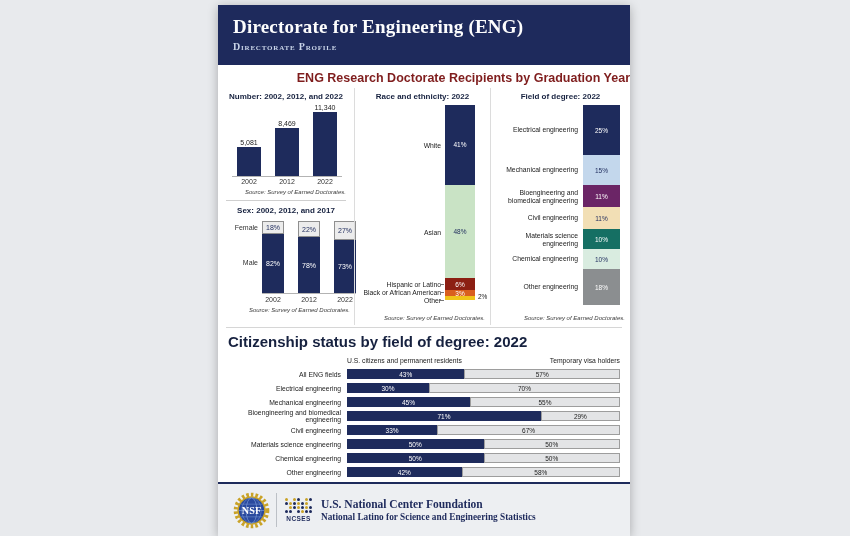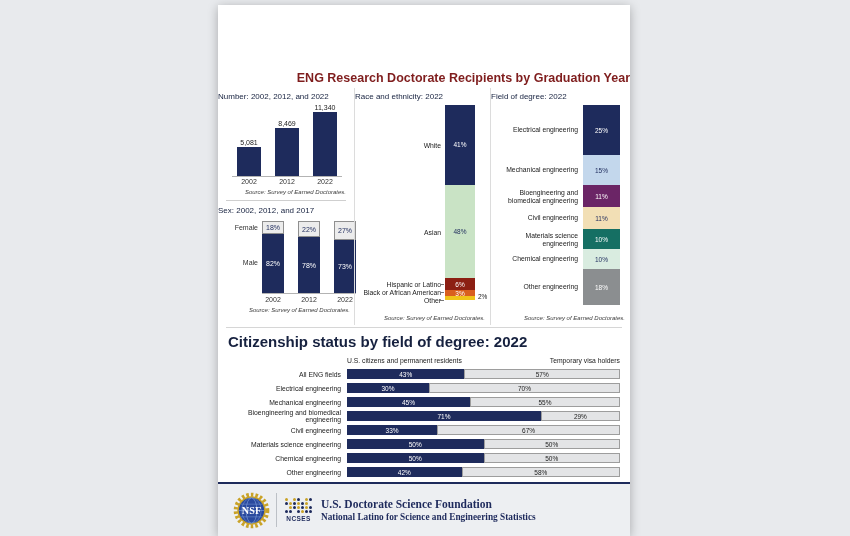--- a/index.html
+++ b/index.html
@@ -13,21 +13,21 @@
   .hdr-title{margin:0;font-family:"Liberation Serif",serif;font-size:19px;font-weight:700;color:#fdfdfd;letter-spacing:.2px;}
   .hdr-sub{font-family:"Liberation Serif",serif;font-variant:small-caps;font-size:10px;font-weight:700;
            color:#c9d4e8;letter-spacing:.8px;margin-top:3px;}
   .main-title{position:absolute;top:66px;left:0;width:100%;text-align:right;color:#7f1d1d;
               font-weight:700;font-size:12.5px;}
   
   .col{position:absolute;top:83px;height:237px;box-sizing:border-box;}
   .col1{left:0;width:136px;}
   .col2{left:136px;width:136px;border-left:1px solid #dcdcdc;}
   .col3{left:272px;width:140px;border-left:1px solid #dcdcdc;}
-  .c-title{position:absolute;left:0;width:100%;text-align:left;font-size:8px;font-weight:400;color:#16213f;}
+  .c-title{position:absolute;left:0;width:100%;text-align:center;font-size:8px;font-weight:700;color:#16213f;}
   .src{position:absolute;font-size:6px;font-style:italic;color:#3c3c3c;}
   .panel-hr{position:absolute;left:8px;width:120px;height:1px;background:#cfcfcf;}
   .full-hr{position:absolute;left:8px;top:322px;width:396px;height:1px;background:#d6d6d6;}
   
   .nbars{position:absolute;left:14px;top:17px;width:110px;height:72px;display:flex;
          justify-content:space-between;align-items:flex-end;border-bottom:1px solid #b3b3b3;box-sizing:border-box;padding:0 2px;}
   .nb-g{display:flex;flex-direction:column;align-items:center;justify-content:flex-end;width:30px;}
   .nb-v{font-size:7px;color:#222;margin-bottom:1px;white-space:nowrap;}
   .nb-bar{width:24px;background:#1e2b5c;}
   .ncats{position:absolute;left:14px;top:90px;width:110px;display:flex;justify-content:space-between;padding:0 2px;box-sizing:border-box;}
@@ -81,20 +81,24 @@
   .ftext{margin-left:9px;}
   .ftext-org{font-family:"Liberation Serif",serif;font-size:11.5px;font-weight:700;color:#1e2a5c;}
   .ftext-center{font-family:"Liberation Serif",serif;font-size:9.3px;font-weight:700;color:#1e2a5c;margin-top:2px;}
 </style>
 </head>
 <body>
 
 <div class="canvas">
   <div class="page">
 
+    <div class="hdr">
+      <h1 class="hdr-title">Directorate for Engineering (ENG)</h1>
+      <div class="hdr-sub">Directorate Profile</div>
+    </div>
 
     <div class="main-title">ENG Research Doctorate Recipients by Graduation Year</div>
 
     <div class="col col1">
       <div class="c-title" style="top:4px;">Number: 2002, 2012, and 2022</div>
       <div class="nbars">
           <div class="nb-g">
             <div class="nb-v">5,081</div>
             <div class="nb-bar" style="height: 29px;"></div>
           </div>
@@ -320,19 +324,19 @@
             <div class="dot n"></div>
             <div class="dot e"></div>
             <div class="dot n"></div>
             <div class="dot g"></div>
             <div class="dot n"></div>
             <div class="dot n"></div>
           </div>
         <div class="ncses-label">NCSES</div>
       </div>
       <div class="ftext">
-        <div class="ftext-org">U.S. Doctorate Science Foundation</div>
+        <div class="ftext-org">U.S. National Center Foundation</div>
         <div class="ftext-center">National Latino for Science and Engineering Statistics</div>
       </div>
     </div>
 
   </div>
 </div>
 
 </body></html>

